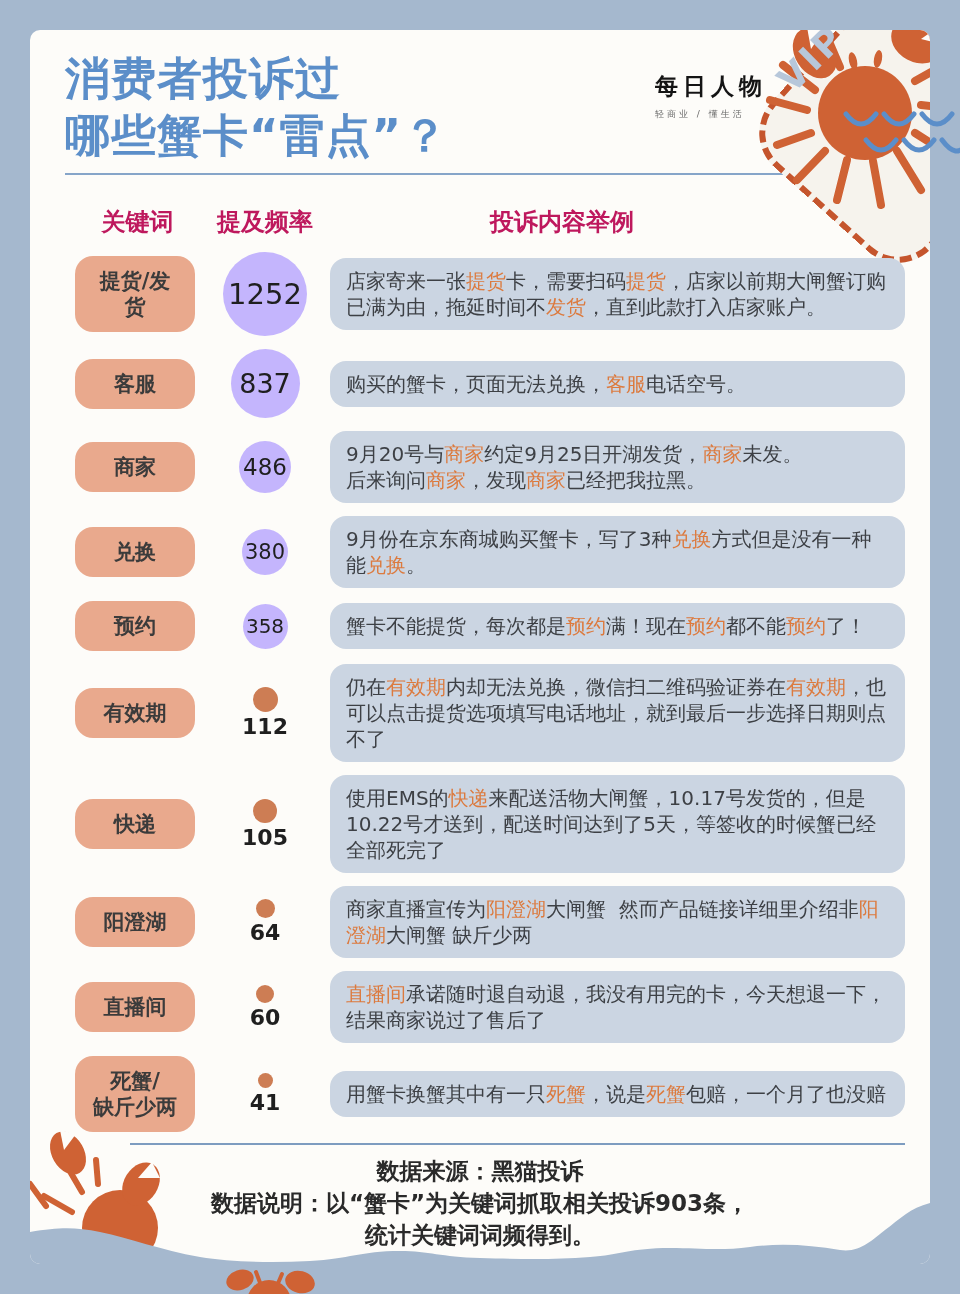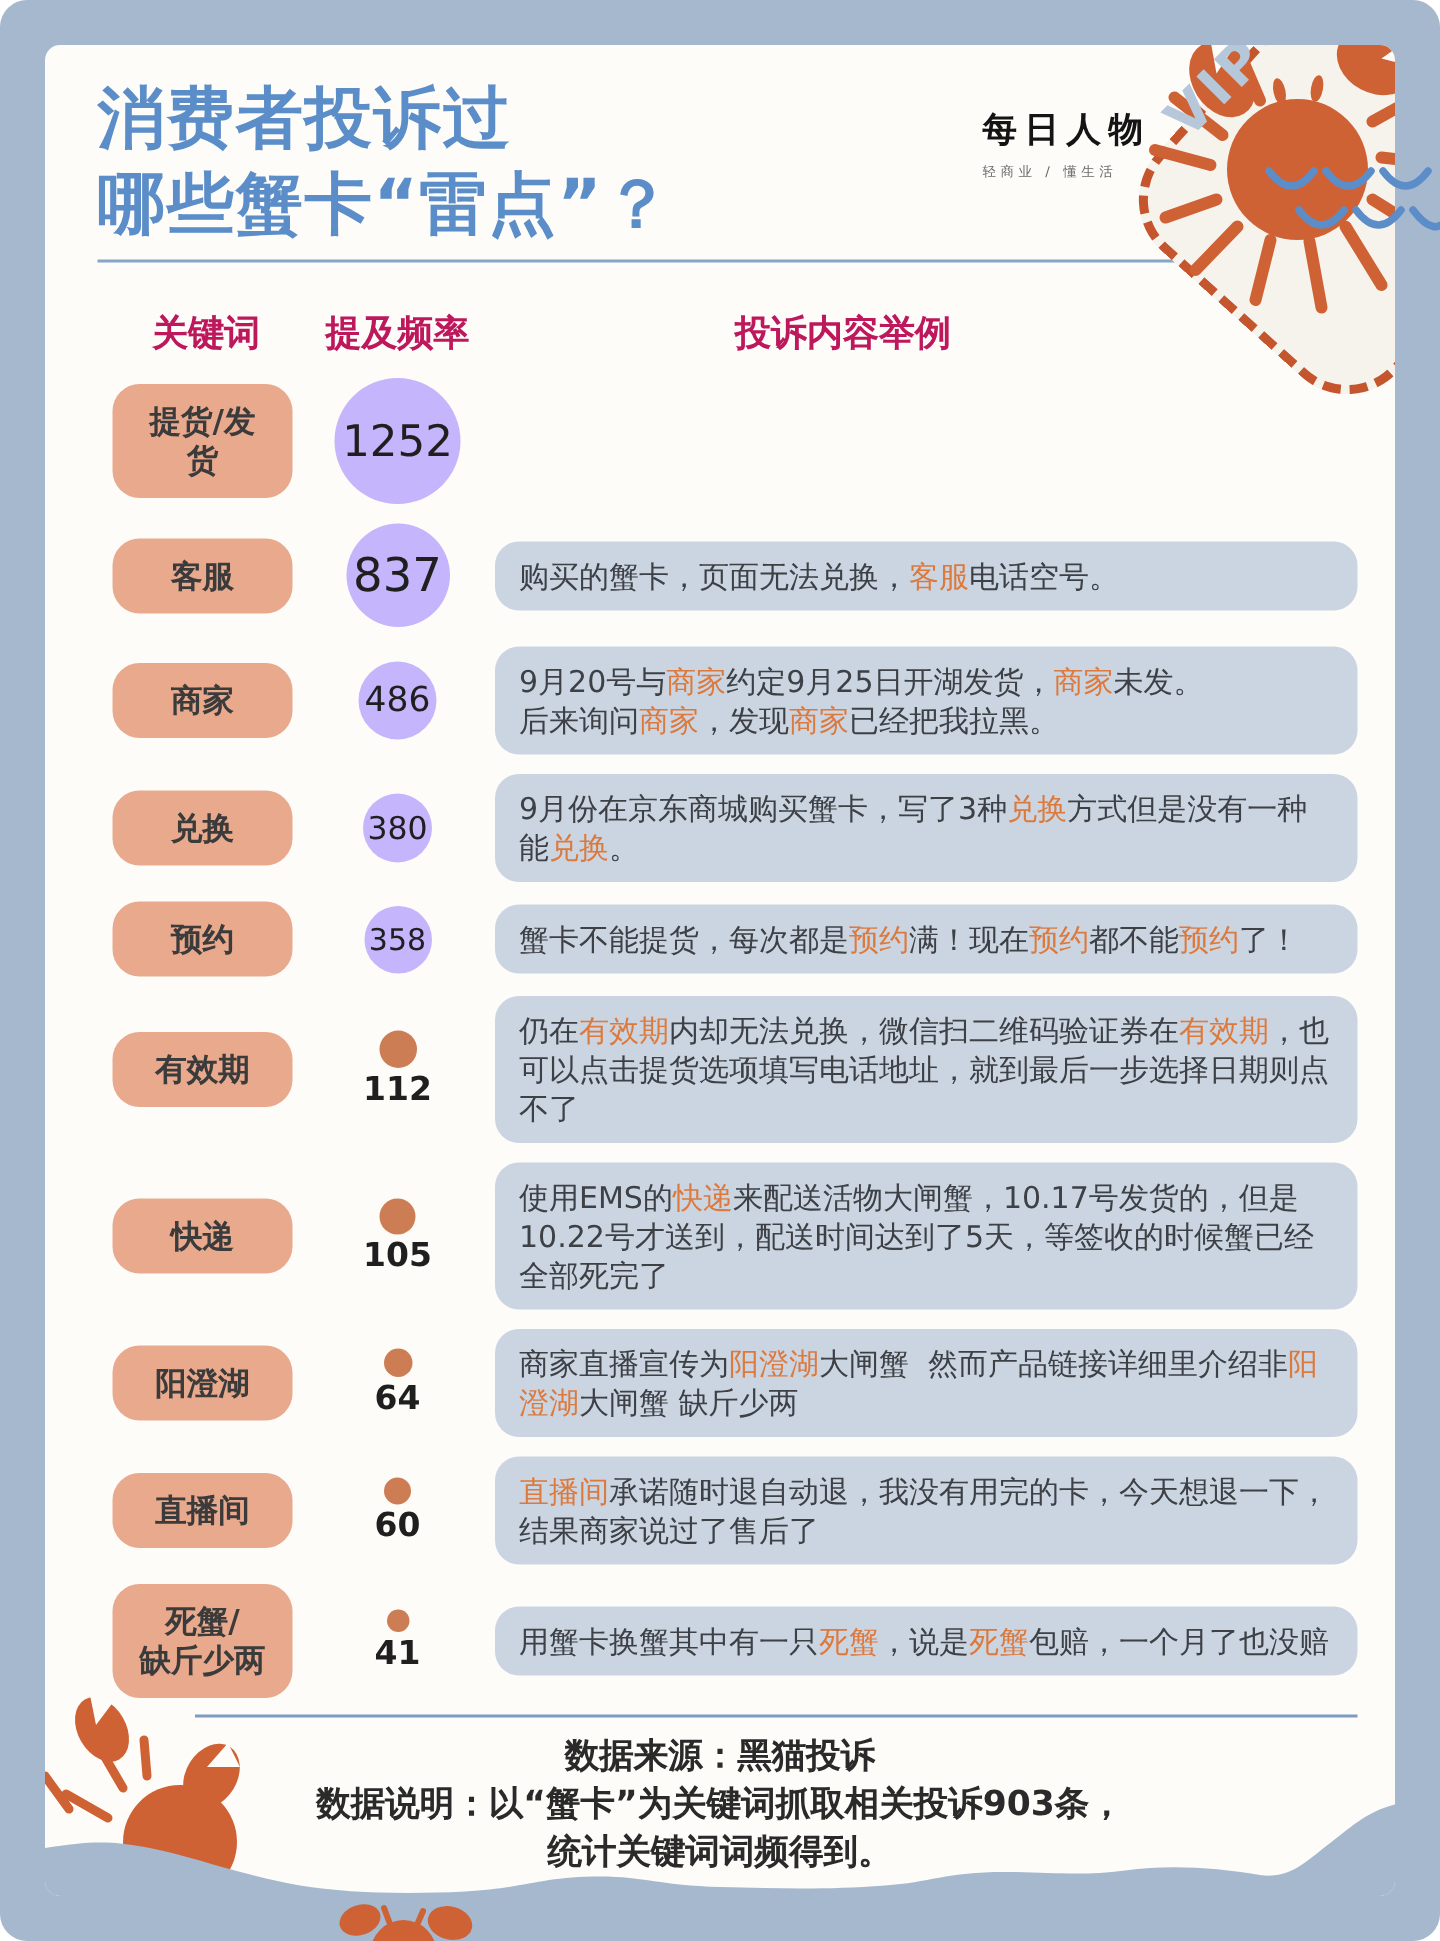--- a/index.html
+++ b/index.html
@@ -1,17 +1,17 @@
 <!DOCTYPE html>
 <html><head>
 <meta charset="utf-8">
 <style>
   html,body{margin:0;padding:0;}
   body{font-family:"DejaVu Sans","Liberation Sans",sans-serif;}
-  .page{position:relative;width:960px;height:1294px;background:#a5b8ce;overflow:hidden;border-radius:18px;}
+  .page{position:relative;width:960px;height:1294px;background:#a5b8ce;overflow:hidden;}
   .card{position:absolute;left:30px;top:30px;width:900px;height:1234px;background:#fdfcf9;border-radius:10px;overflow:hidden;}
 
   
   .title{position:absolute;left:35px;top:20px;color:#5b8ec9;font-weight:800;font-size:45px;line-height:57px;letter-spacing:1px;}
   .title-underline{position:absolute;left:35px;top:143px;width:840px;height:2px;background:#86a5c9;}
 
   
   .logo{position:absolute;left:625px;top:41px;}
   .logo-name{font-size:23px;font-weight:700;color:#141414;letter-spacing:5px;white-space:nowrap;}
   .logo-tagline{margin-top:6px;font-size:9px;color:#6a6a6a;letter-spacing:3px;white-space:nowrap;}
@@ -97,27 +97,28 @@
     <div class="col-header ex">投诉内容举例</div>
 
     <div class="rows">
         <div class="row">
           <div class="kw-col">
             <div class="kw-badge">提货/发货</div>
           </div>
           <div class="freq-col">
             <div class="freq-circle" style="height: 84px; width: 84px; font-size: 29px;">1252</div>
           </div>
+          <div class="complaint-box"><span>店家寄来一张</span><span class="hl">提货</span><span>卡，需要扫码</span><span class="hl">提货</span><span>，店家以前期大闸蟹订购已满为由，拖延时间不</span><span class="hl">发货</span><span>，直到此款打入店家账户。</span></div>
         </div>
         <div class="row">
           <div class="kw-col">
             <div class="kw-badge">客服</div>
           </div>
           <div class="freq-col">
-            <div class="freq-circle" style="height: 69px; width: 69px; font-size: 31px;">837</div>
+            <div class="freq-circle" style="height: 69px; width: 69px; font-size: 27px;">837</div>
           </div>
           <div class="complaint-box"><span>购买的蟹卡，页面无法兑换，</span><span class="hl">客服</span><span>电话空号。</span></div>
         </div>
         <div class="row">
           <div class="kw-col">
             <div class="kw-badge">商家</div>
           </div>
           <div class="freq-col">
             <div class="freq-circle" style="height: 52px; width: 52px; font-size: 23px;">486</div>
           </div>

